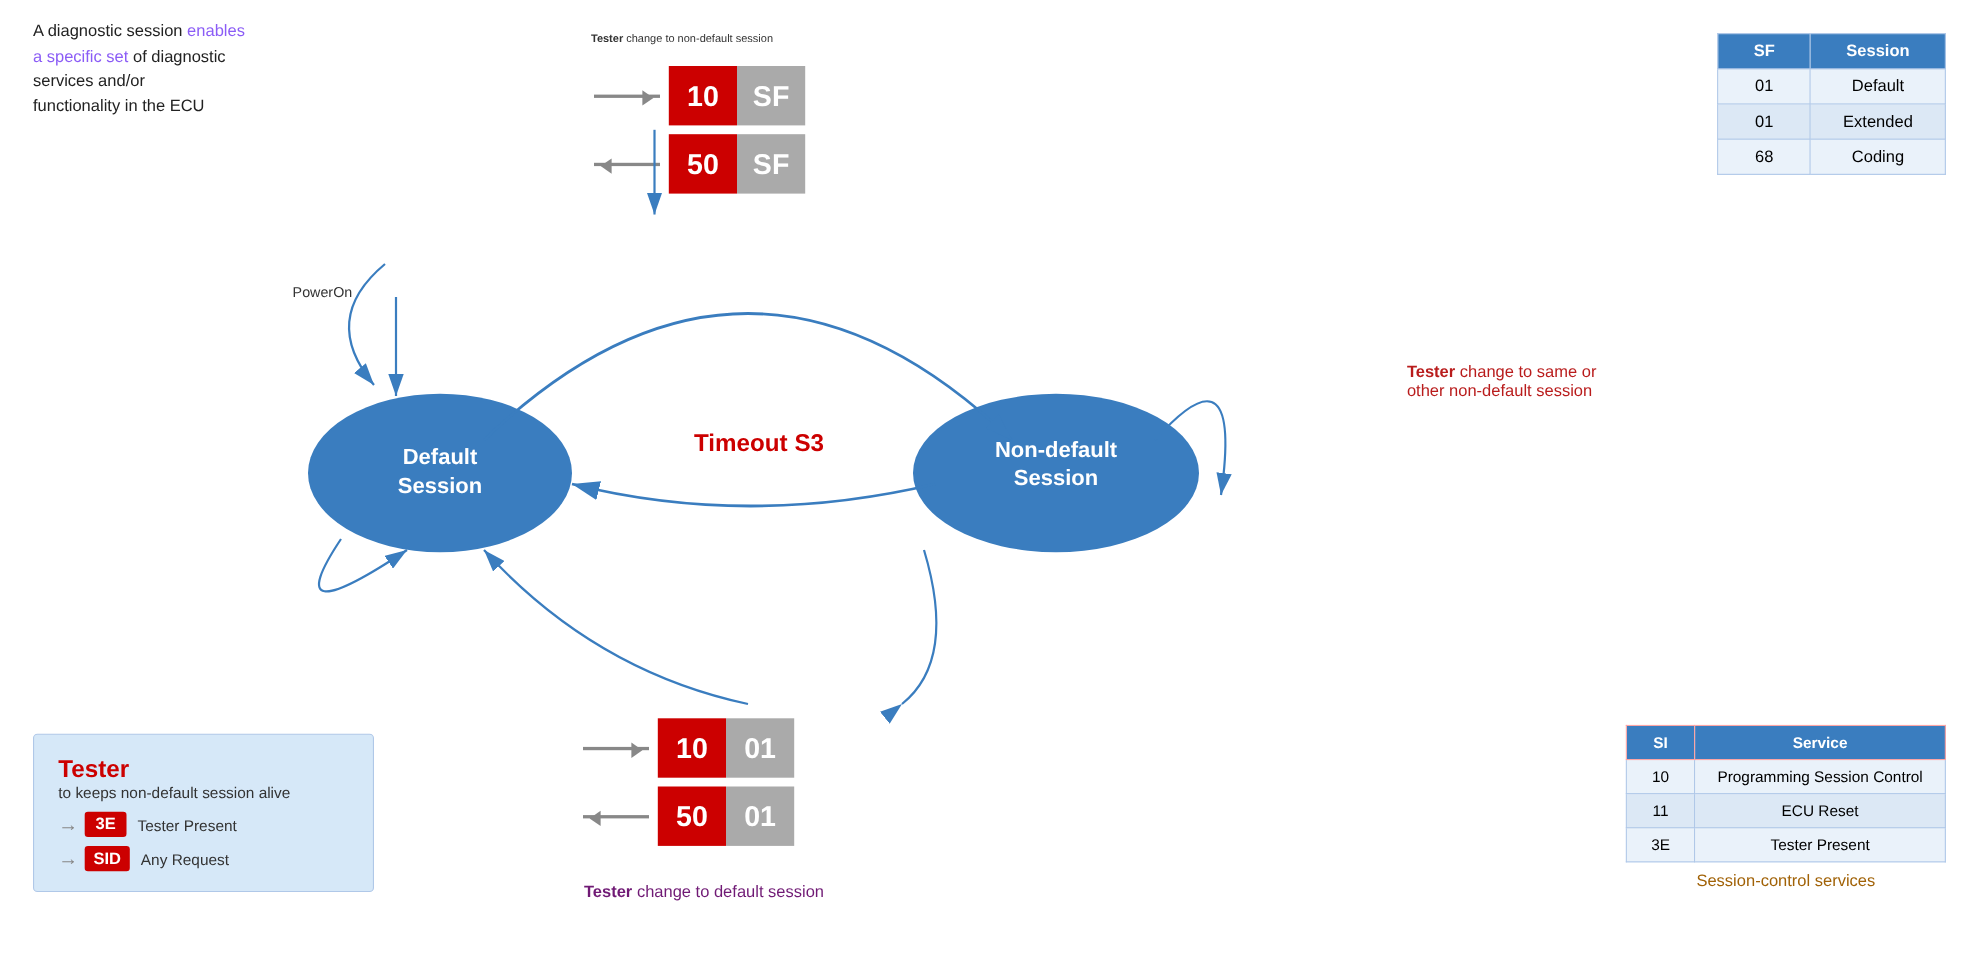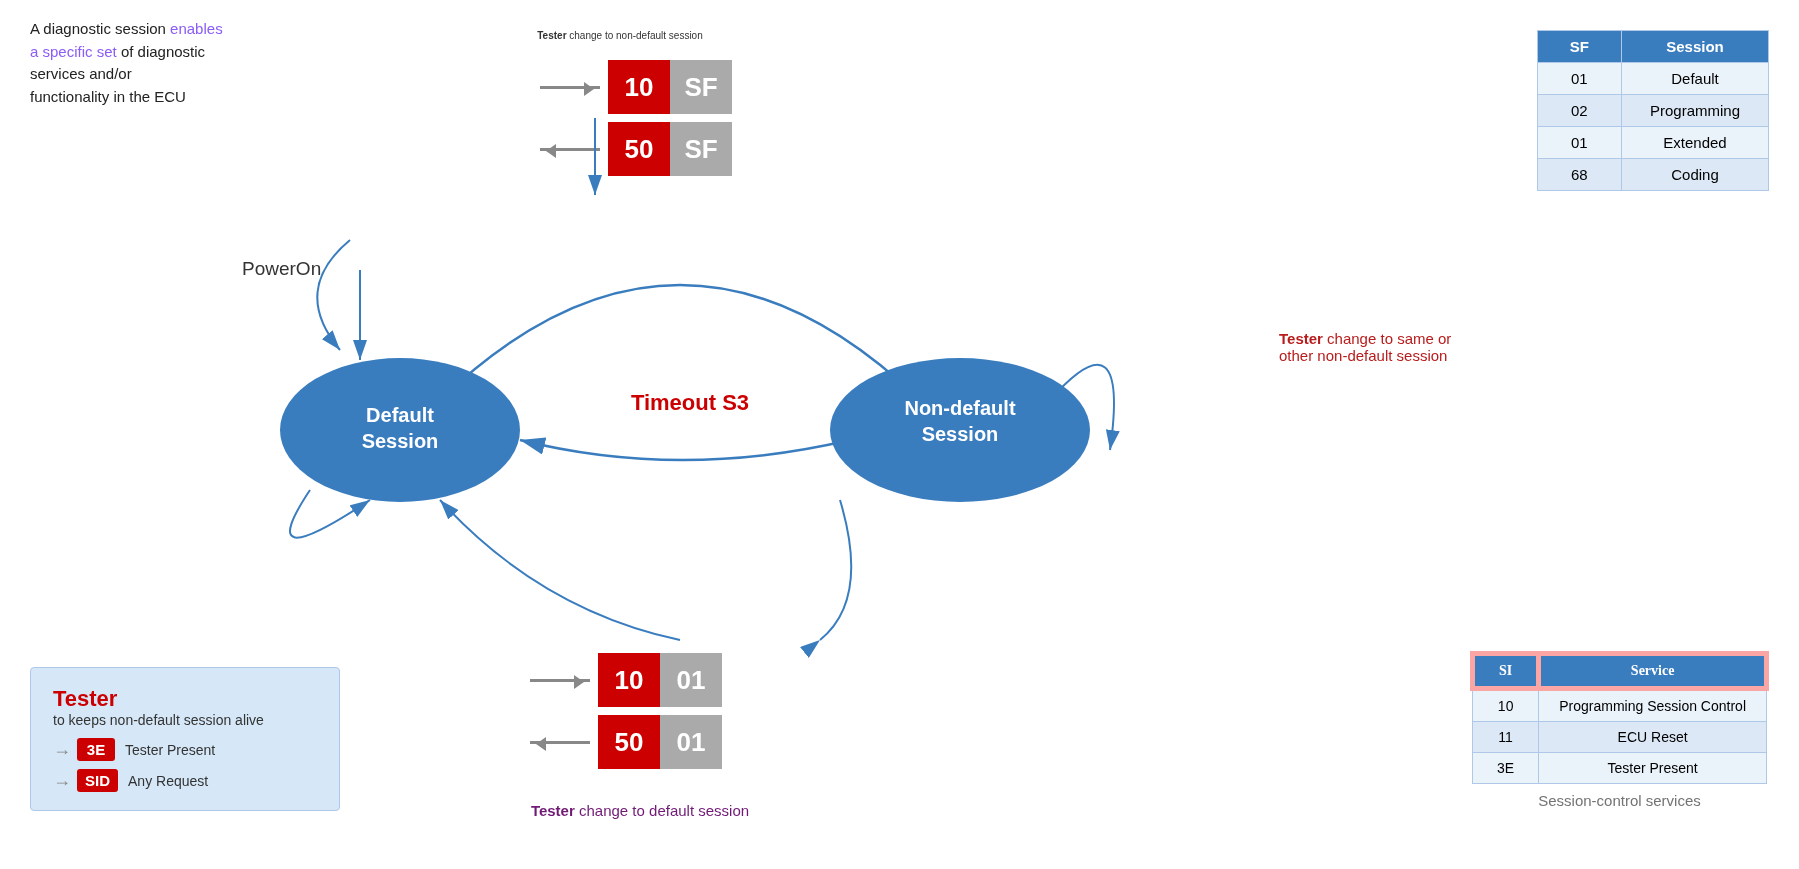--- a/index.html
+++ b/index.html
@@ -57,34 +57,33 @@
     }
     .service-table {
       border-collapse: collapse;
       font-size: 14px;
     }
     .service-table th {
       background: #3a7dbf;
       color: #fff;
       padding: 7px 24px;
       text-align: center;
-      border: 5px solid #fca5a5;
-      font-family: Liberation Serif, serif;
+      border: 1px solid #fca5a5;
     }
     .service-table td {
       padding: 7px 20px;
       text-align: center;
       border: 1px solid #b0c8e8;
     }
     .service-table tr:nth-child(odd) td { background: #eaf2fa; }
     .service-table tr:nth-child(even) td { background: #dce8f5; }
     .service-table-caption {
       margin-top: 8px;
       font-size: 15px;
-      color: #737373;
+      color: #a16207;
       text-align: center;
     }
 
     
     .tester-box {
       position: absolute;
       bottom: 58px;
       left: 30px;
       width: 310px;
       background: #d6e8f8;
@@ -213,22 +212,22 @@
       right: 300px;
       font-size: 15px;
       color: #b91c1c;
       width: 220px;
     }
     .tester-label-right b { font-weight: bold; }
 
     .poweron-label {
       position: absolute;
       top: 258px;
-      left: 242px;
-      font-size: 19px;
+      left: 266px;
+      font-size: 13px;
       color: #333;
     }
 
     .timeout-label {
       position: absolute;
       top: 390px;
       left: 520px;
       font-size: 22px;
       font-weight: bold;
       color: #cc0000;
@@ -272,24 +271,20 @@
   <thead>
     <tr>
       <th>SF</th>
       <th>Session</th>
     </tr>
   </thead>
   <tbody>
     <tr>
       <td>01</td>
       <td>Default</td>
-    </tr>
-    <tr>
-      <td>02</td>
-      <td>Programming</td>
     </tr>
     <tr>
       <td>01</td>
       <td>Extended</td>
     </tr>
     <tr>
       <td>68</td>
       <td>Coding</td>
     </tr>
   </tbody>

